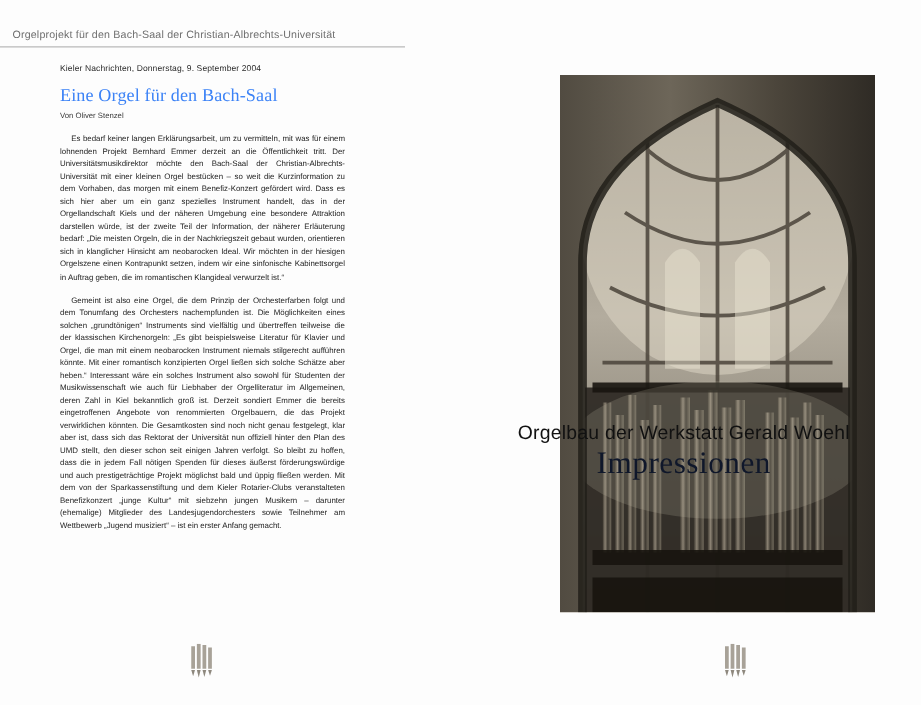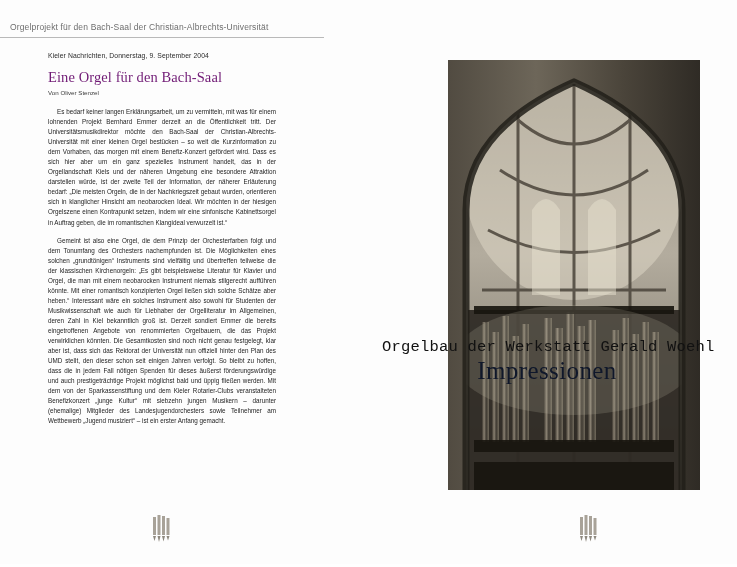--- a/index.html
+++ b/index.html
@@ -50,21 +50,21 @@
   .kicker {
     font-size: 6.8px;
     color: #2a2a2a;
     margin: 0 0 10px 0;
     letter-spacing: 0.1px;
   }
   .headline {
     font-family: "Liberation Serif", serif;
     font-size: 14.5px;
     font-weight: normal;
-    color: #701a75;
+    color: #3b82f6;
     margin: 0 0 3px 0;
     letter-spacing: 0.1px;
   }
   .byline {
     font-size: 6.2px;
     color: #3a3a3a;
     margin: 0 0 11px 0;
   }
   .body-par {
     font-size: 6.3px;
@@ -88,21 +88,21 @@
   }
   .photo svg { display: block; }
 
   
   .plate-title {
     position: absolute;
     top: 338px;
     left: 382px;
     width: 330px;
     text-align: center;
-    font-family: Liberation Mono, monospace;
+    font-family: Liberation Sans, sans-serif;
     font-size: 15.5px;
     color: #111;
     letter-spacing: 0.2px;
     white-space: nowrap;
   }
   .plate-subtitle {
     position: absolute;
     top: 357px;
     left: 382px;
     width: 330px;

